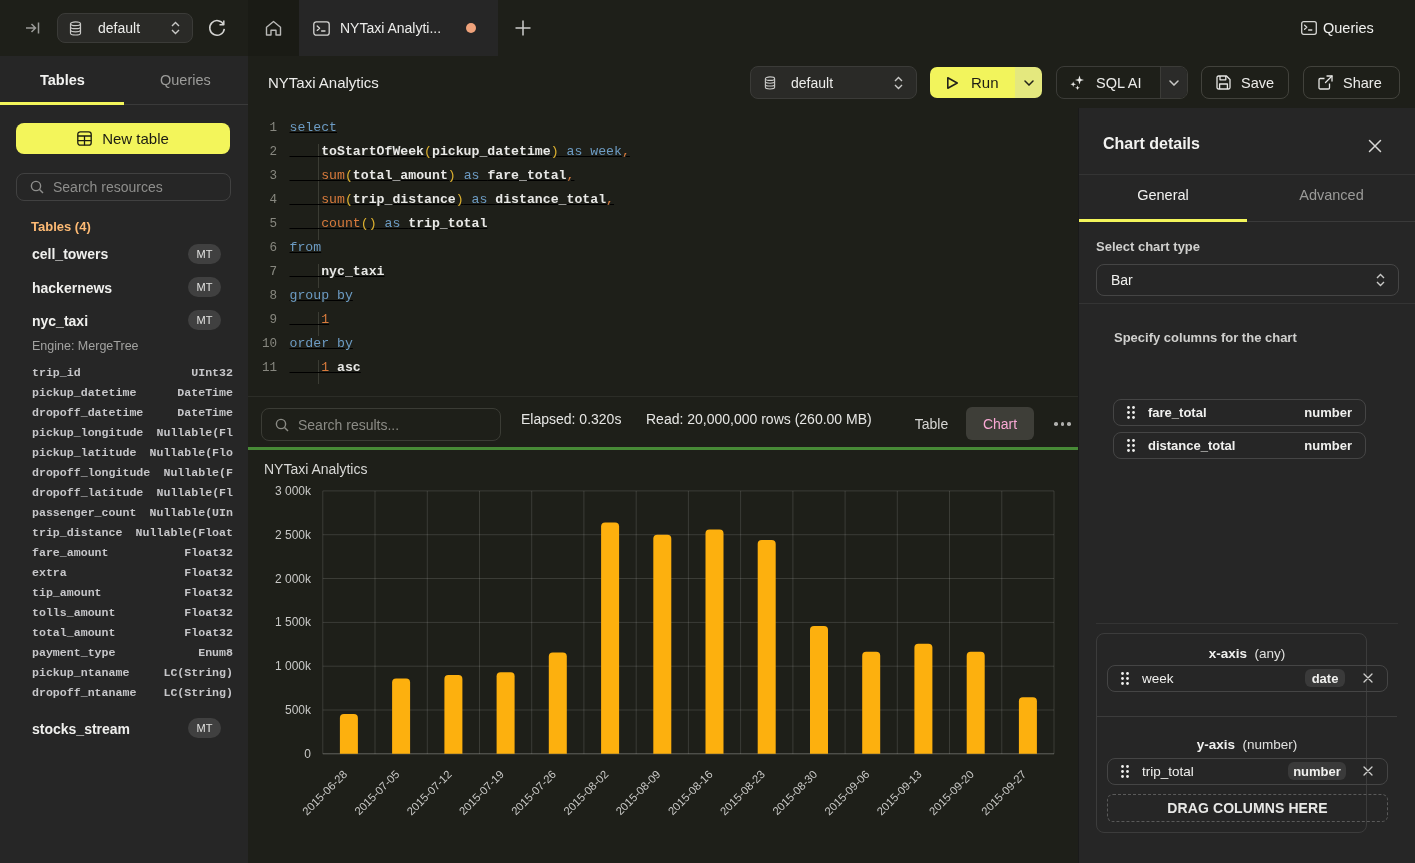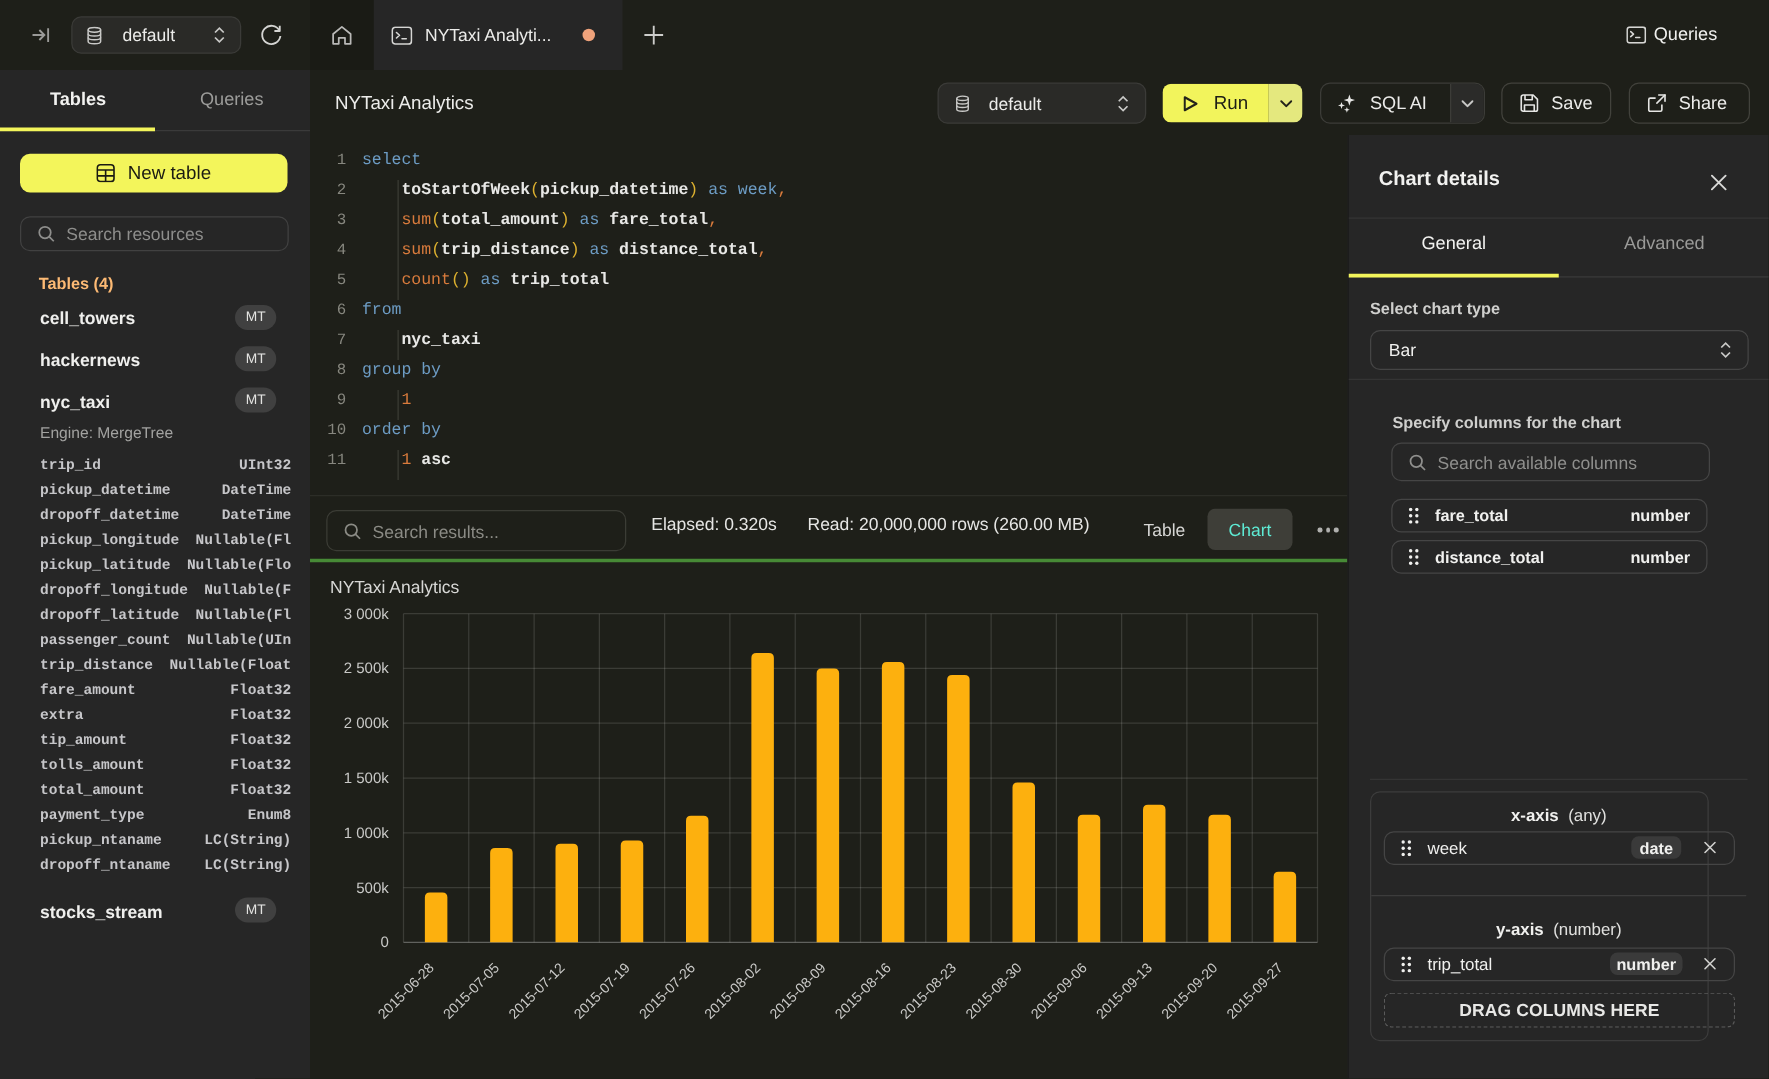--- a/index.html
+++ b/index.html
@@ -40,21 +40,21 @@
   
   #mainhead { left:248px; top:56px; width:1167px; height:52px; background:#1e1f19; }
   .hbtn { position:absolute; top:10px; height:33px; border:1px solid #42423c; border-radius:8px;
           display:flex; align-items:center; color:#ececea; font-size:14.5px; }
 
   
   #editor { left:248px; top:108px; width:830px; height:288px; background:#1e1f19;
             font-family:"Liberation Mono", monospace; font-size:13.2px; font-weight:400; }
   .ln { position:absolute; width:29px; text-align:right; color:#87877f; font-weight:400;
         font-size:12.6px; }
-  .cl { position:absolute; left:41.5px; white-space:pre; }
+  .cl { position:absolute; left:41.5px; white-space:pre;text-decoration:underline; }
   .guide { position:absolute; left:70px; width:1px; background:#3b3c34; }
   .k { color:#6d9cc4; } .f { color:#d97b3c; } .y { color:#dcb02f; }
   .w { color:#e8e8e6; font-weight:700; } .o { color:#d97b3c; }
 
   
   #toolbar { left:248px; top:396px; width:830px; height:51px; background:#1e1f19; border-top:1px solid #2c2d27; }
   #resSearch { position:absolute; left:13px; top:11px; width:240px; height:33px;
                border:1px solid #3b3c35; border-radius:8px; display:flex; align-items:center;
                color:#8b8b85; font-size:14px; gap:9px; padding-left:13px; }
   #greenline { left:248px; top:446.5px; width:830px; height:3px; background:#478a36; }
@@ -321,21 +321,21 @@
       <svg width="14" height="14" viewBox="0 0 14 14" fill="none" stroke="#8b8b85" stroke-width="1.4">
         <circle cx="6" cy="6" r="4.6"></circle>
           <path d="M9.5 9.5 L13 13"></path>
       </svg>
       <span>Search results...</span>
     </div>
     <span class="abs" style="left:273px;top:14px;color:#e6e6e4;font-size:14px;font-weight:500">Elapsed: 0.320s</span>
     <span class="abs" style="left:398px;top:14px;color:#e6e6e4;font-size:14px;font-weight:500">Read: 20,000,000 rows (260.00 MB)</span>
     <div class="abs" style="left:649px;top:10px;width:137px;height:33px;display:flex;align-items:center">
       <div style="width:69px;text-align:center;color:#d6d6d4;font-size:14px">Table</div>
-      <div style="width:68px;height:33px;background:#3e3e38;border-radius:6px;display:flex;align-items:center;justify-content:center;color:#5eead4;font-size:14px;font-weight:500">Chart</div>
+      <div style="width:68px;height:33px;background:#3e3e38;border-radius:6px;display:flex;align-items:center;justify-content:center;color:#f9a8d4;font-size:14px;font-weight:500">Chart</div>
     </div>
     <div class="abs" style="left:806px;top:25px;display:flex;gap:3px">
       <div style="width:3.5px;height:3.5px;border-radius:50%;background:#b0b0ae"></div>
       <div style="width:3.5px;height:3.5px;border-radius:50%;background:#b0b0ae"></div>
       <div style="width:3.5px;height:3.5px;border-radius:50%;background:#b0b0ae"></div>
     </div>
   </div>
   <div id="greenline" class="abs"></div>
   <div id="chart" class="abs">
 <svg width="830" height="413.5" viewBox="0 0 830 413.5">
@@ -420,27 +420,20 @@
     </div>
     <span class="abs" style="left:17px;top:131px;color:#cfcfcd;font-size:13px;font-weight:700">Select chart type</span>
     <div class="prow" style="left:17px;top:156px;width:303px;height:32px">
       <span style="margin-left:14px;color:#f0f0ee;font-size:14px">Bar</span>
       <svg style="position:absolute;right:13px" width="9" height="14" viewBox="0 0 9 14" fill="none" stroke="#c9c9c7" stroke-width="1.4">
           <path d="M1 5 L4.5 1.5 L8 5 M1 9 L4.5 12.5 L8 9"></path>
         </svg>
     </div>
     <div class="abs" style="left:0;top:195px;width:337px;height:1px;background:#343434"></div>
     <span class="abs" style="left:35px;top:222px;color:#cfcfcd;font-size:13px;font-weight:700">Specify columns for the chart</span>
-    <div class="prow" style="left:34px;top:246px;width:255px;height:31px">
-      <svg style="margin-left:13px" width="14" height="14" viewBox="0 0 14 14" fill="none" stroke="#8f8f8d" stroke-width="1.4">
-          <circle cx="6" cy="6" r="4.6"></circle>
-          <path d="M9.5 9.5 L13 13"></path>
-        </svg>
-      <span style="margin-left:9px;color:#8f8f8d;font-size:14px">Search available columns</span>
-    </div>
     <div class="prow" style="left:34px;top:291px;width:253px;height:27px">
       <svg style="margin-left:13px" width="8" height="13" viewBox="0 0 8 13" fill="#f0f0ee">
           <circle cx="1.5" cy="1.5" r="1.4"></circle>
           <circle cx="6.5" cy="1.5" r="1.4"></circle>
           <circle cx="1.5" cy="6.5" r="1.4"></circle>
           <circle cx="6.5" cy="6.5" r="1.4"></circle>
           <circle cx="1.5" cy="11.5" r="1.4"></circle>
           <circle cx="6.5" cy="11.5" r="1.4"></circle>
         </svg>
       <span style="margin-left:13px;color:#f0f0ee;font-size:13px;font-weight:700">fare_total</span>

